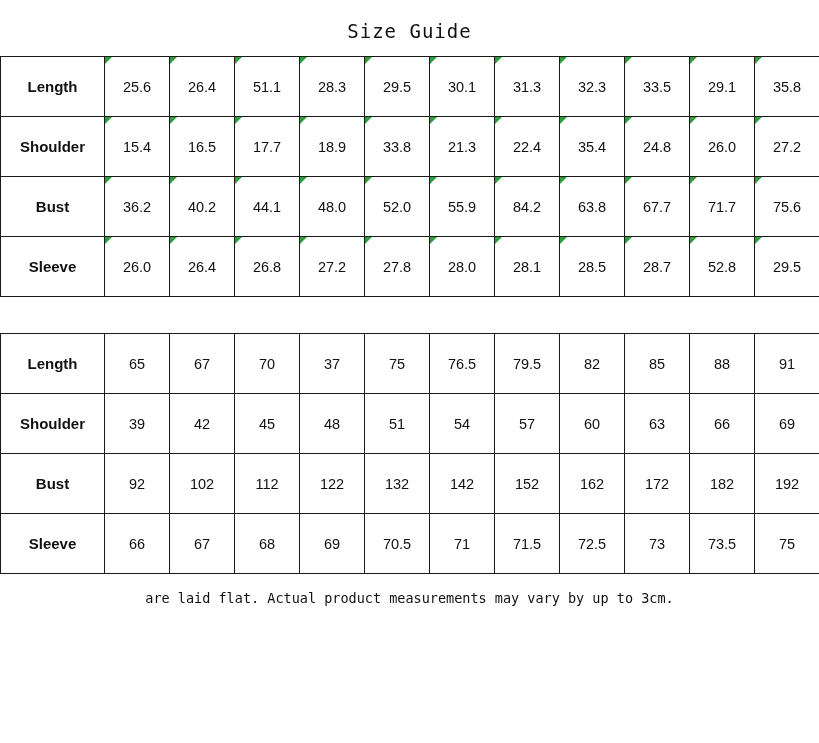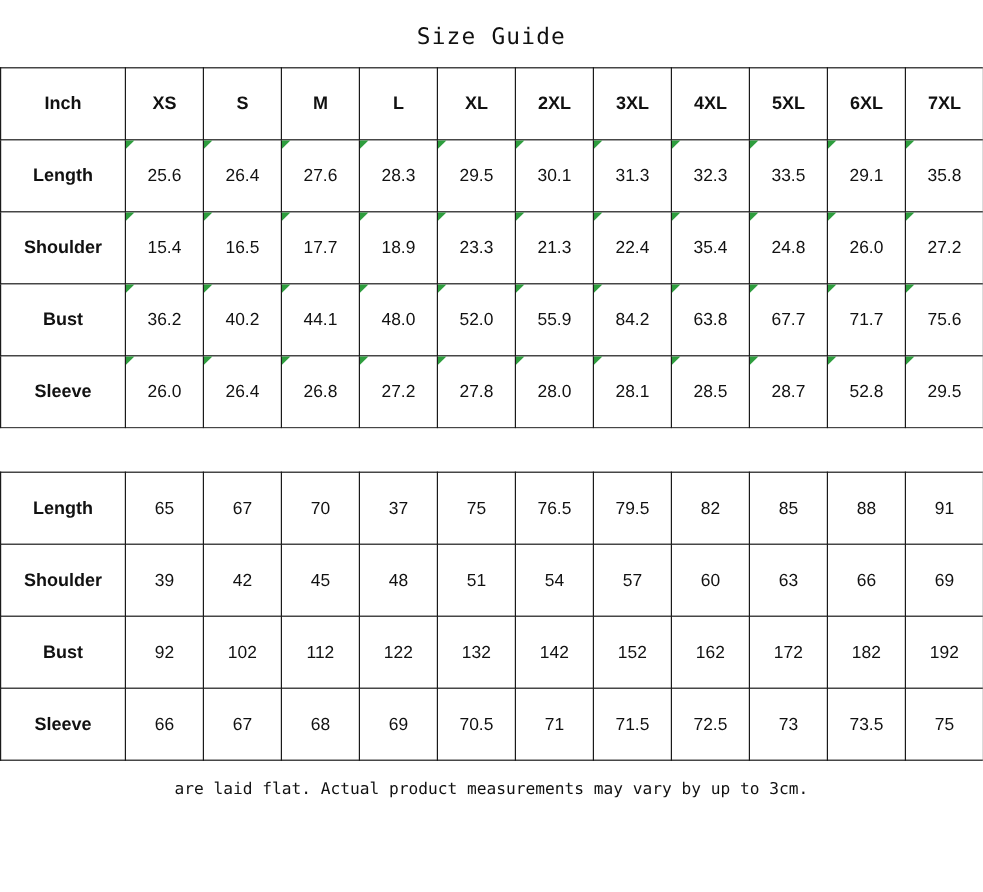--- a/index.html
+++ b/index.html
@@ -105,57 +105,43 @@
         <col class="rest">
         <col class="rest">
         <col class="rest">
         <col class="rest">
         <col class="rest">
         <col class="rest">
         <col class="rest">
         <col class="rest">
     </colgroup>
     <tbody>
-      <tr>
-        <td class="unit">Inch</td>
-        <td class="hdr">XS</td>
-        <td class="hdr">S</td>
-        <td class="hdr">M</td>
-        <td class="hdr">L</td>
-        <td class="hdr">XL</td>
-        <td class="hdr">2XL</td>
-        <td class="hdr">3XL</td>
-        <td class="hdr">4XL</td>
-        <td class="hdr">5XL</td>
-        <td class="hdr">6XL</td>
-        <td class="hdr">7XL</td>
-      </tr>
 
       <tr>
         <td class="rowlabel">Length</td>
         <td class="corner">25.6</td>
         <td class="corner">26.4</td>
-        <td class="corner">27.6</td>
+        <td class="corner">51.1</td>
         <td class="corner">28.3</td>
         <td class="corner">29.5</td>
         <td class="corner">30.1</td>
         <td class="corner">31.3</td>
         <td class="corner">32.3</td>
         <td class="corner">33.5</td>
         <td class="corner">29.1</td>
         <td class="corner">35.8</td>
       </tr>
 
       <tr>
         <td class="rowlabel">Shoulder</td>
         <td class="corner">15.4</td>
         <td class="corner">16.5</td>
         <td class="corner">17.7</td>
         <td class="corner">18.9</td>
-        <td class="corner">23.3</td>
+        <td class="corner">33.8</td>
         <td class="corner">21.3</td>
         <td class="corner">22.4</td>
         <td class="corner">35.4</td>
         <td class="corner">24.8</td>
         <td class="corner">26.0</td>
         <td class="corner">27.2</td>
       </tr>
 
       <tr>
         <td class="rowlabel">Bust</td>

